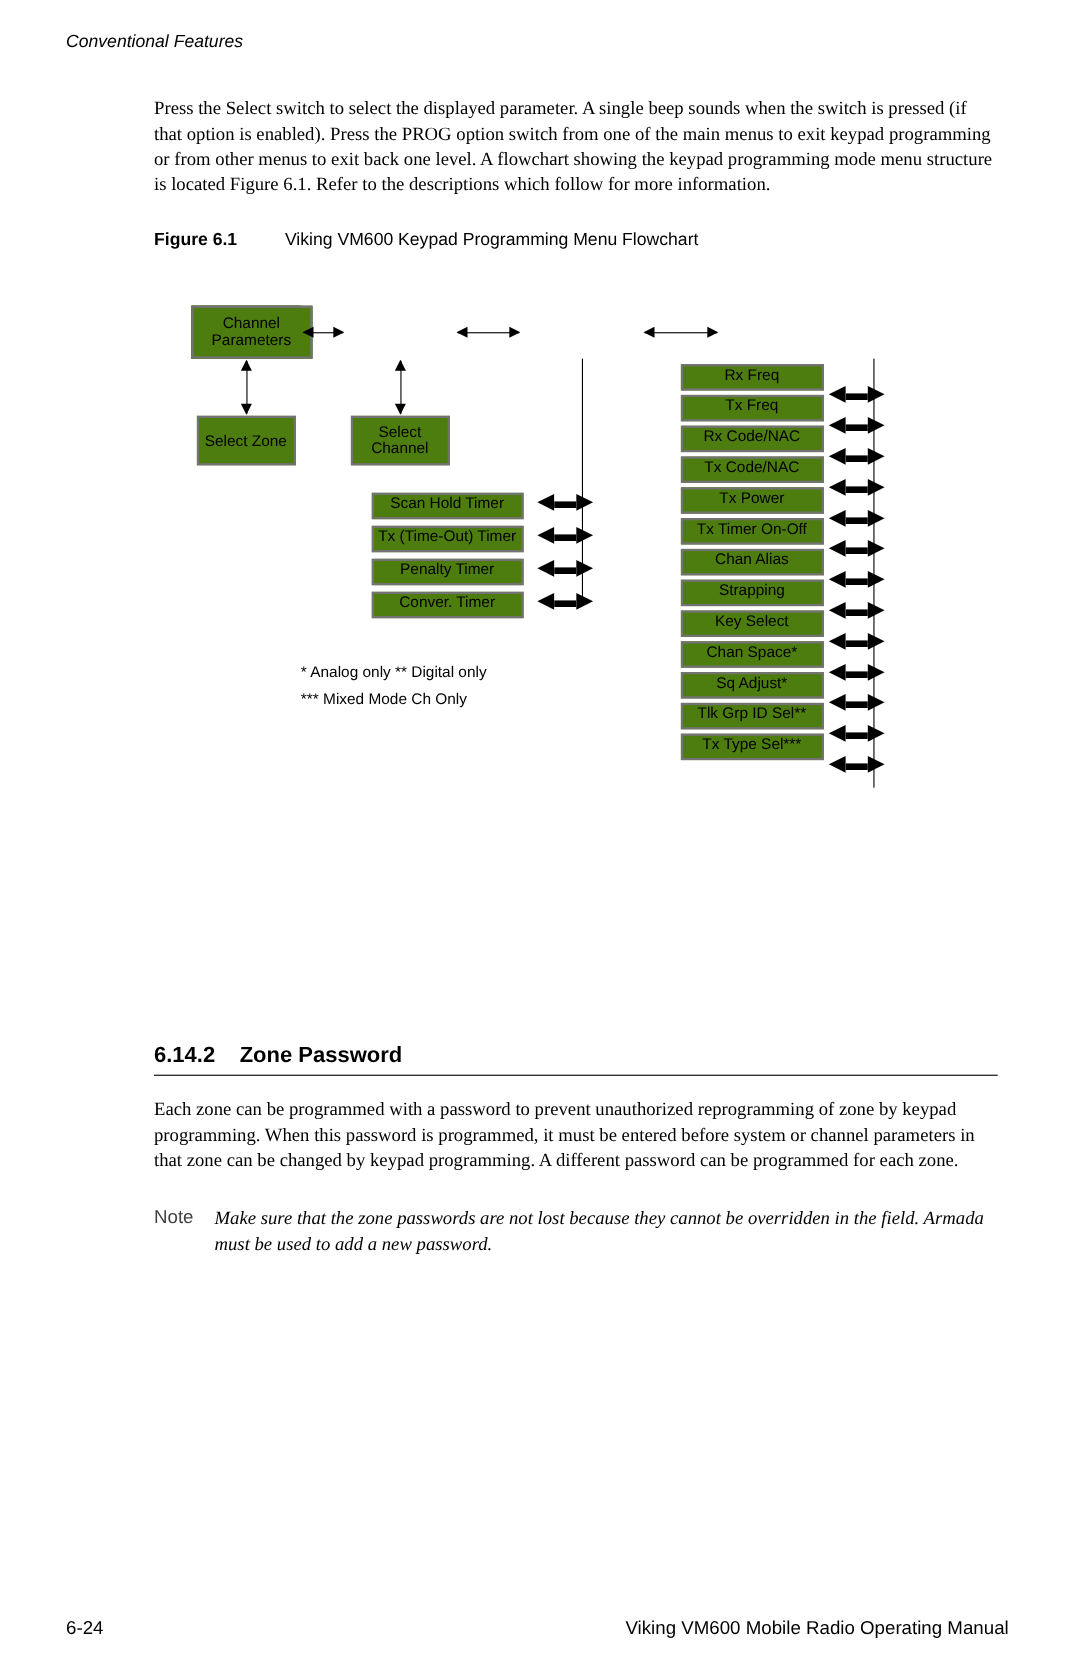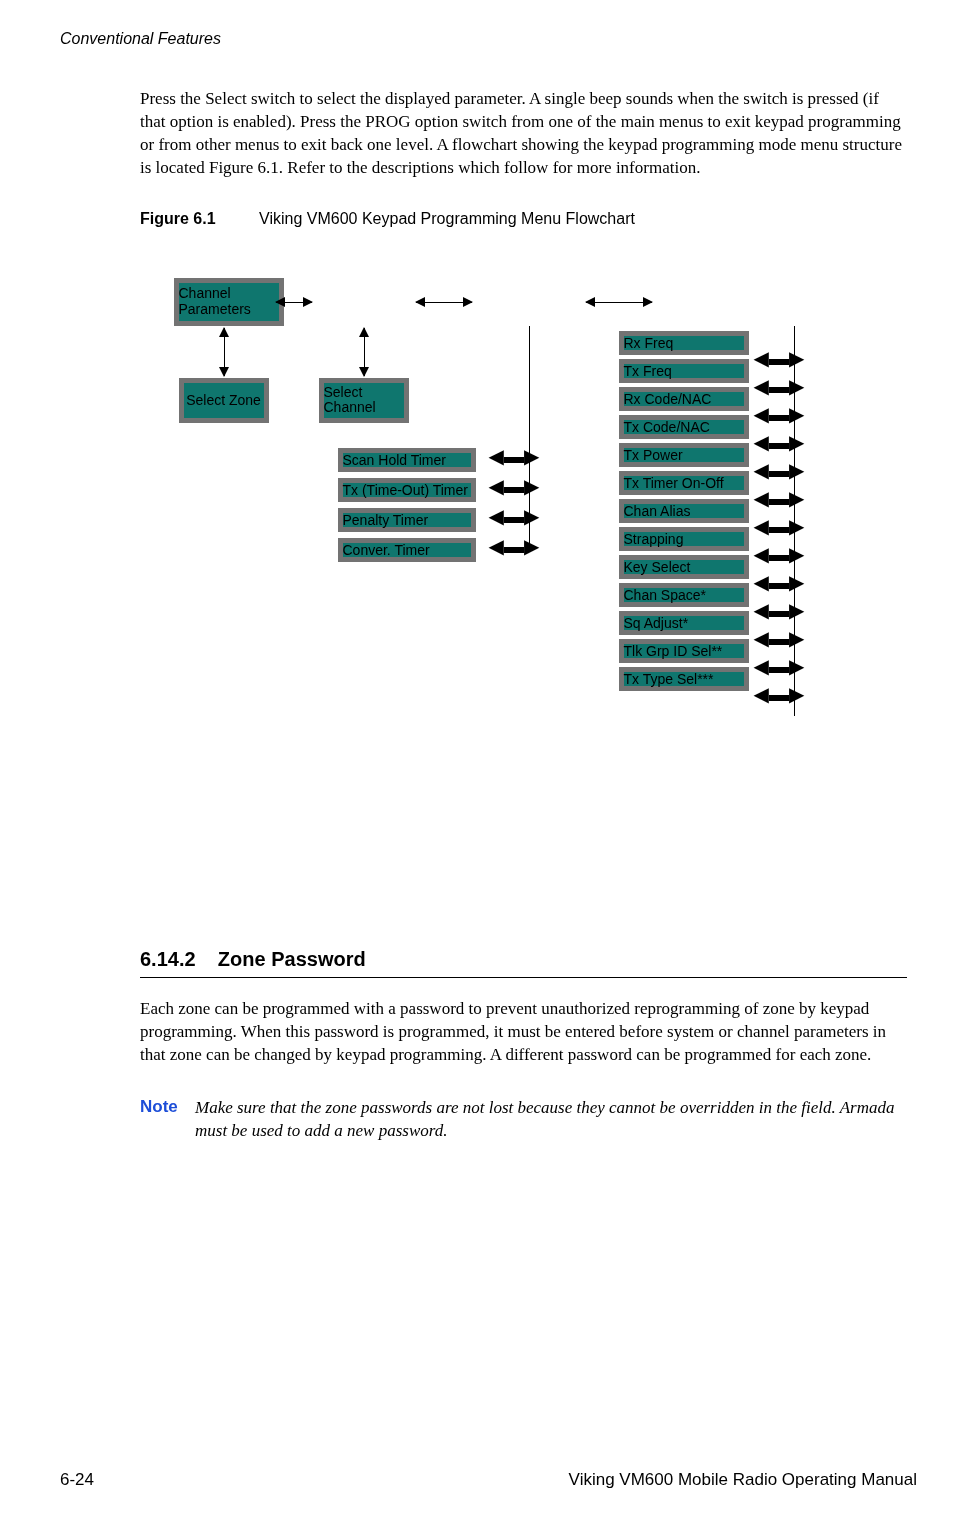--- a/index.html
+++ b/index.html
@@ -44,22 +44,23 @@
   .flowchart {
     position: relative;
     width: 700px;
     height: 590px;
     margin: 0 auto 80px auto;
     font-family: Arial, Helvetica, sans-serif;
     font-size: 14px;
   }
   .box {
     position: absolute;
-    border: 5px solid #737373;
-    background: #0f766e;
+    border: 2px solid #737373;
+    background: #4d7c0f;
+    text-align: center;
     display: flex;
     align-items: center;
     justify-content: center;
     line-height: 1.1;
     box-sizing: border-box;
   }
   .smallbox { width: 90px; height: 45px; }
   .listbox { width: 130px; height: 24px; }
   .syslistbox { width: 138px; height: 24px; margin-left: 24px; }
   
@@ -105,22 +106,22 @@
     padding-bottom: 6px;
     margin-top: 60px;
     margin-bottom: 20px;
   }
   .note-row {
     display: flex;
     margin-top: 14px;
   }
   .note-label {
     font-family: Arial, Helvetica, sans-serif;
-    font-weight: bold;
-    color: #1d4ed8;
+    font-weight: normal;
+    color: #404040;
     width: 55px;
     flex-shrink: 0;
   }
   .note-text {
     font-style: italic;
     line-height: 1.35;
   }
   .footer {
     position: absolute;
     bottom: 30px;
@@ -211,20 +212,24 @@
         <div>◀▬▶</div>
         <div>◀▬▶</div>
         <div>◀▬▶</div>
         <div>◀▬▶</div>
         <div>◀▬▶</div>
         <div>◀▬▶</div>
         <div>◀▬▶</div>
         <div>◀▬▶</div>
       </div>
 
+      <div class="notes" style="left:100px; top:320px;">
+        <div>* Analog only      ** Digital only</div>
+        <div>*** Mixed Mode Ch Only</div>
+      </div>
     </div>
 
     <div class="sec-heading">
       <span>6.14.2</span>&nbsp;&nbsp;&nbsp;
       <span>Zone Password</span>
     </div>
 
     <p class="para">Each zone can be programmed with a password to prevent unauthorized reprogramming of zone by keypad programming. When this password is programmed, it must be entered before system or channel parameters in that zone can be changed by keypad programming. A different password can be programmed for each zone.</p>
 
     <div class="note-row">

